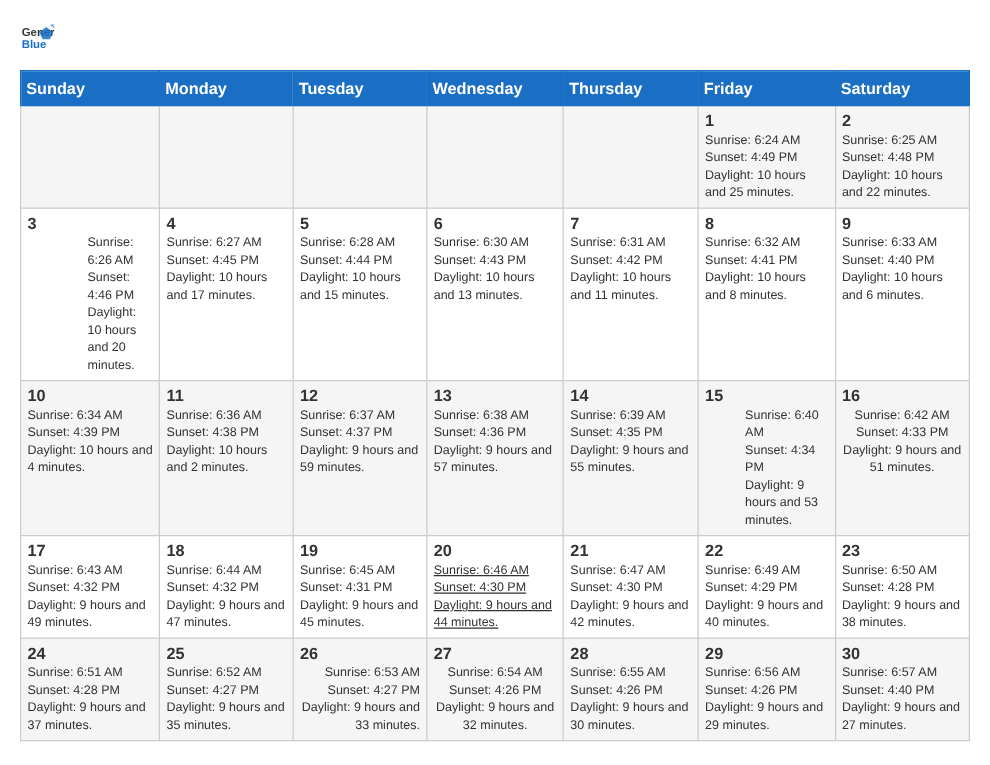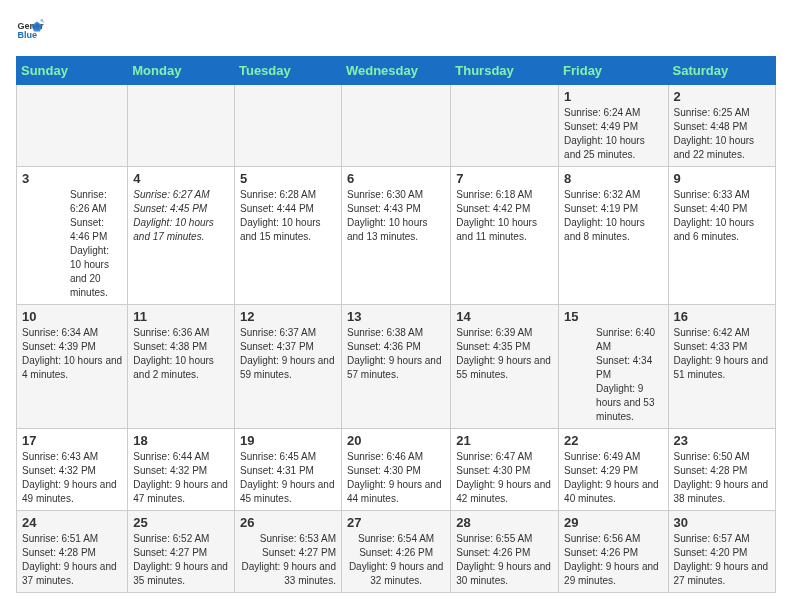--- a/index.html
+++ b/index.html
@@ -37,21 +37,21 @@
       font-size: 15px;
       color: #555;
     }
     table {
       width: 100%;
       border-collapse: collapse;
       font-size: 11px;
     }
     thead tr th {
       background: #1a6fc4;
-      color: #86efac;
+      color: #ffffff;
       padding: 6px 4px;
       text-align: left;
       font-size: 13px;
       font-weight: bold;
       border: 1px solid #1a6fc4;
     }
     tbody tr td {
       border: 1px solid #ccc;
       vertical-align: top;
       padding: 4px 5px;
@@ -140,46 +140,46 @@
       </tr>
       <tr>
         <td>
           <span class="day-num">3</span>
           <div class="day-info" style="white-space: pre-line; margin-left: 48px;">Sunrise: 6:26 AM
 Sunset: 4:46 PM
 Daylight: 10 hours and 20 minutes.</div>
         </td>
         <td>
           <span class="day-num">4</span>
-          <div class="day-info" style="white-space: pre-line; font-style: italic;">Sunrise: 6:27 AM
+          <div class="day-info" style="white-space: pre-line;">Sunrise: 6:27 AM
 Sunset: 4:45 PM
 Daylight: 10 hours and 17 minutes.</div>
         </td>
         <td>
           <span class="day-num">5</span>
           <div class="day-info" style="white-space: pre-line;">Sunrise: 6:28 AM
 Sunset: 4:44 PM
 Daylight: 10 hours and 15 minutes.</div>
         </td>
         <td>
           <span class="day-num">6</span>
           <div class="day-info" style="white-space: pre-line;">Sunrise: 6:30 AM
 Sunset: 4:43 PM
 Daylight: 10 hours and 13 minutes.</div>
         </td>
         <td>
           <span class="day-num">7</span>
-          <div class="day-info" style="white-space: pre-line;">Sunrise: 6:18 AM
+          <div class="day-info" style="white-space: pre-line;">Sunrise: 6:31 AM
 Sunset: 4:42 PM
 Daylight: 10 hours and 11 minutes.</div>
         </td>
         <td>
           <span class="day-num">8</span>
           <div class="day-info" style="white-space: pre-line;">Sunrise: 6:32 AM
-Sunset: 4:19 PM
+Sunset: 4:41 PM
 Daylight: 10 hours and 8 minutes.</div>
         </td>
         <td>
           <span class="day-num">9</span>
           <div class="day-info" style="white-space: pre-line;">Sunrise: 6:33 AM
 Sunset: 4:40 PM
 Daylight: 10 hours and 6 minutes.</div>
         </td>
       </tr>
       <tr>
@@ -214,21 +214,21 @@
 Daylight: 9 hours and 55 minutes.</div>
         </td>
         <td>
           <span class="day-num">15</span>
           <div class="day-info" style="white-space: pre-line; margin-left: 32px;">Sunrise: 6:40 AM
 Sunset: 4:34 PM
 Daylight: 9 hours and 53 minutes.</div>
         </td>
         <td>
           <span class="day-num">16</span>
-          <div class="day-info" style="white-space: pre-line;">Sunrise: 6:42 AM
+          <div class="day-info" style="white-space: pre-line; text-align: center;">Sunrise: 6:42 AM
 Sunset: 4:33 PM
 Daylight: 9 hours and 51 minutes.</div>
         </td>
       </tr>
       <tr>
         <td>
           <span class="day-num">17</span>
           <div class="day-info" style="white-space: pre-line;">Sunrise: 6:43 AM
 Sunset: 4:32 PM
 Daylight: 9 hours and 49 minutes.</div>
@@ -240,21 +240,21 @@
 Daylight: 9 hours and 47 minutes.</div>
         </td>
         <td>
           <span class="day-num">19</span>
           <div class="day-info" style="white-space: pre-line;">Sunrise: 6:45 AM
 Sunset: 4:31 PM
 Daylight: 9 hours and 45 minutes.</div>
         </td>
         <td>
           <span class="day-num">20</span>
-          <div class="day-info" style="white-space: pre-line;">Sunrise: 6:46 AM
+          <div class="day-info" style="white-space: pre-line; text-decoration: underline;">Sunrise: 6:46 AM
 Sunset: 4:30 PM
 Daylight: 9 hours and 44 minutes.</div>
         </td>
         <td>
           <span class="day-num">21</span>
           <div class="day-info" style="white-space: pre-line;">Sunrise: 6:47 AM
 Sunset: 4:30 PM
 Daylight: 9 hours and 42 minutes.</div>
         </td>
         <td>
@@ -303,18 +303,18 @@
         </td>
         <td>
           <span class="day-num">29</span>
           <div class="day-info" style="white-space: pre-line;">Sunrise: 6:56 AM
 Sunset: 4:26 PM
 Daylight: 9 hours and 29 minutes.</div>
         </td>
         <td>
           <span class="day-num">30</span>
           <div class="day-info" style="white-space: pre-line;">Sunrise: 6:57 AM
-Sunset: 4:20 PM
+Sunset: 4:40 PM
 Daylight: 9 hours and 27 minutes.</div>
         </td>
       </tr>
     </tbody>
 </table>
 
 </body></html>

